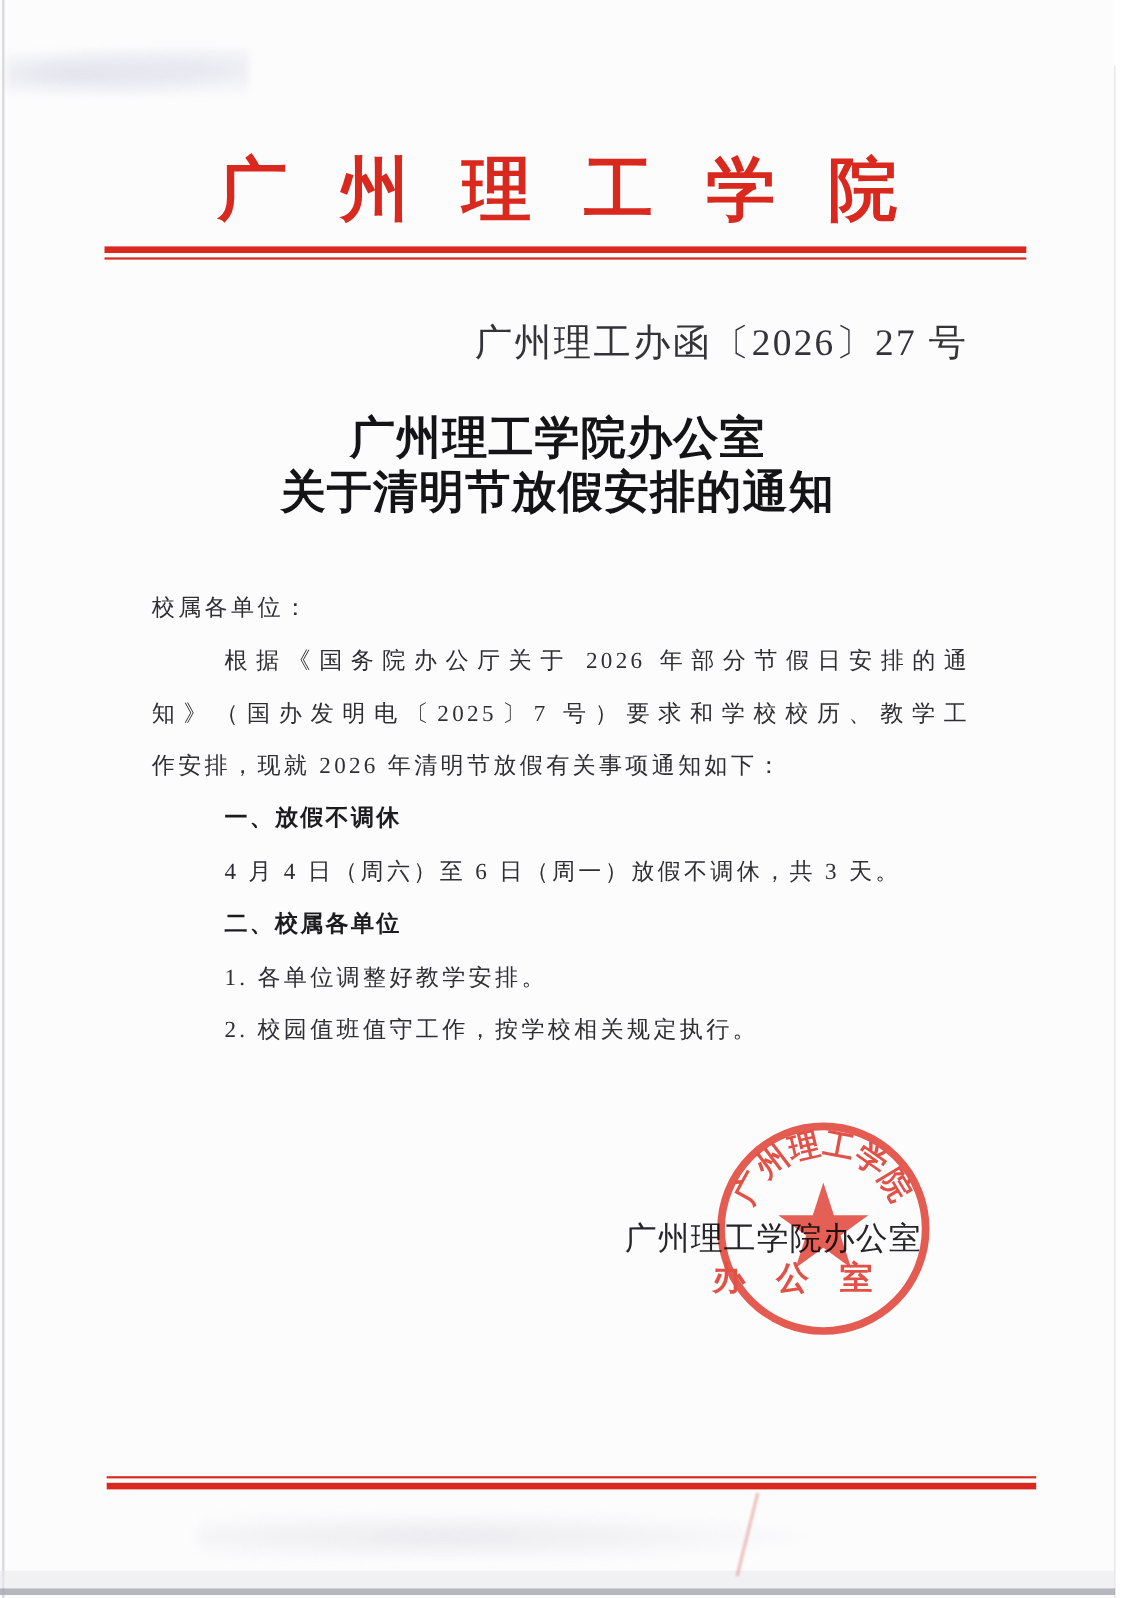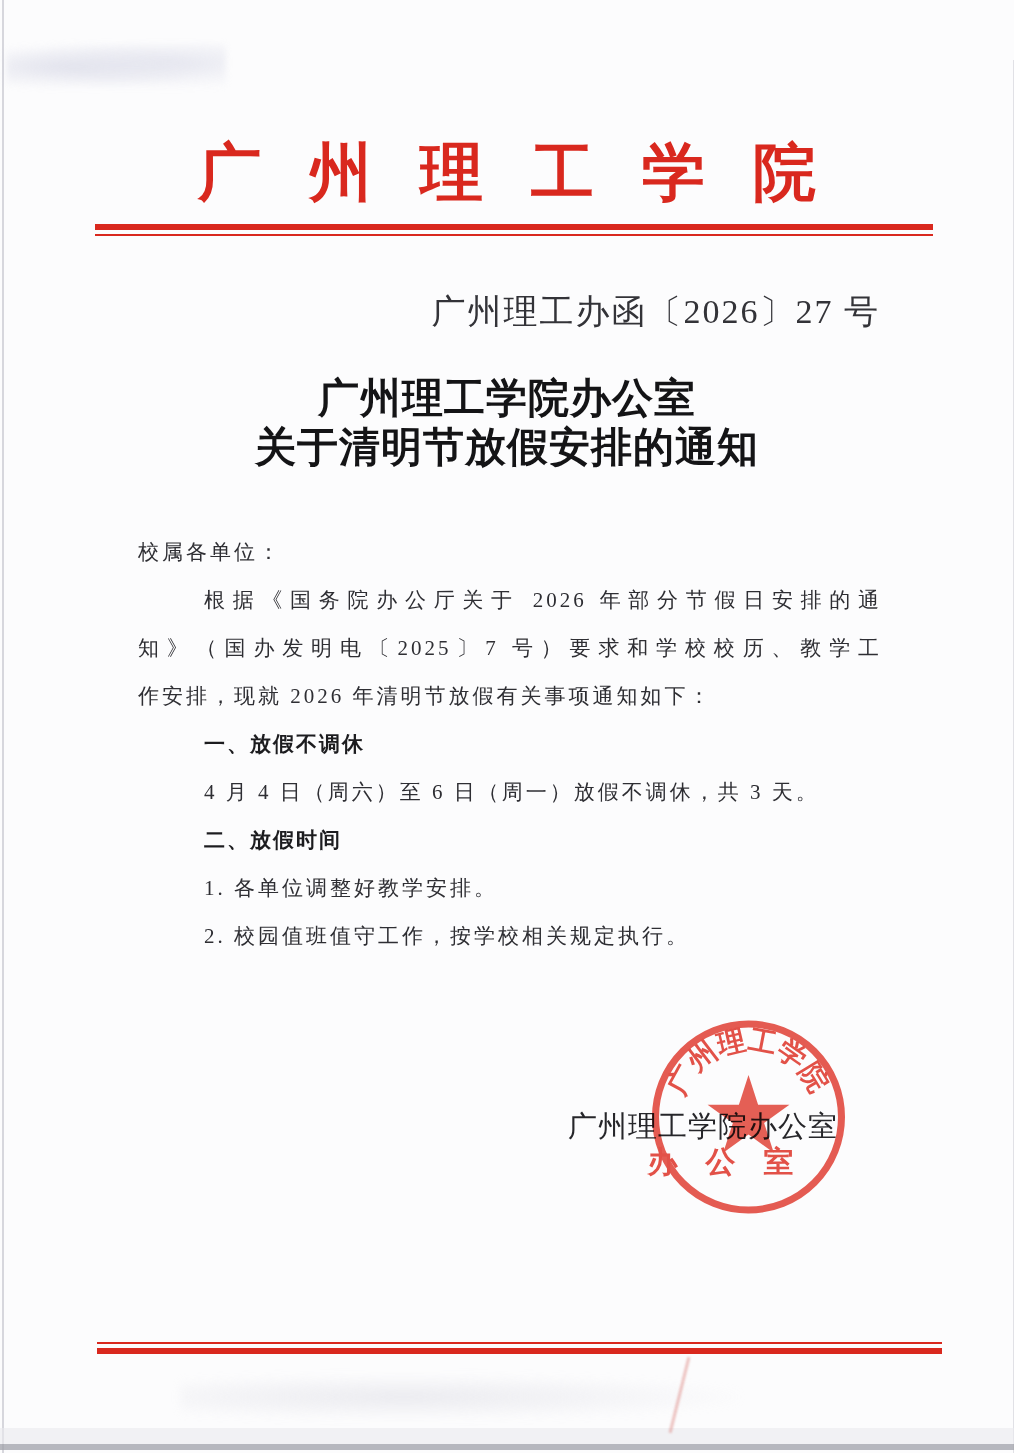--- a/index.html
+++ b/index.html
@@ -106,21 +106,21 @@
     <div>关于清明节放假安排的通知</div>
   </div>
 
   <div class="body-block">
     <div class="line">校属各单位：</div>
     <div class="line indent just">根据《国务院办公厅关于 2026 年部分节假日安排的通</div>
     <div class="line just">知》（国办发明电〔2025〕7 号）要求和学校校历、教学工</div>
     <div class="line">作安排，现就 2026 年清明节放假有关事项通知如下：</div>
     <div class="line indent hline">一、放假不调休</div>
     <div class="line indent">4 月 4 日（周六）至 6 日（周一）放假不调休，共 3 天。</div>
-    <div class="line indent hline">二、放假时间</div>
+    <div class="line indent hline">二、校属各单位</div>
     <div class="line indent">1. 各单位调整好教学安排。</div>
     <div class="line indent">2. 校园值班值守工作，按学校相关规定执行。</div>
   </div>
 
   <div class="sig-block">
     <div class="sig-org">广州理工学院办公室</div>
   </div>
 
   <svg class="seal" viewBox="0 0 222 222">
     <circle cx="110.5" cy="111" r="93" fill="none" stroke="#e23a2e" stroke-width="7" opacity="0.95"></circle>

